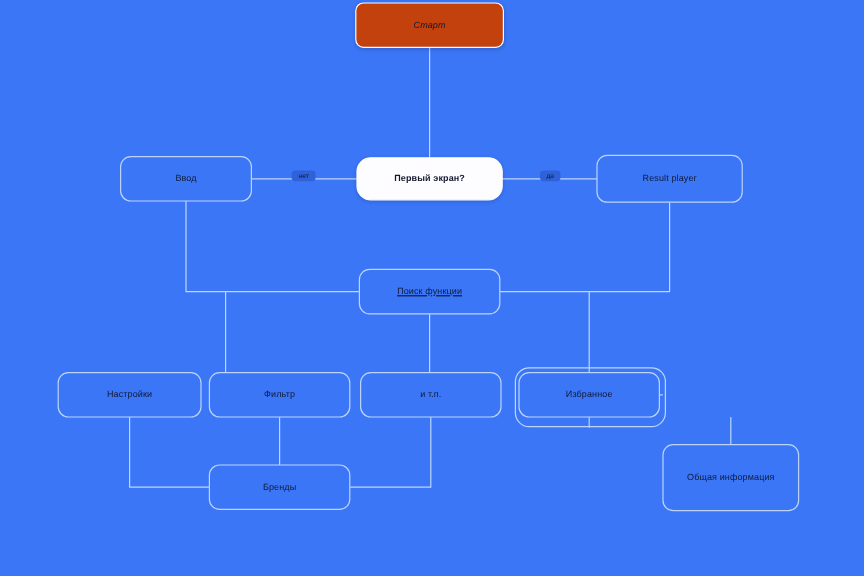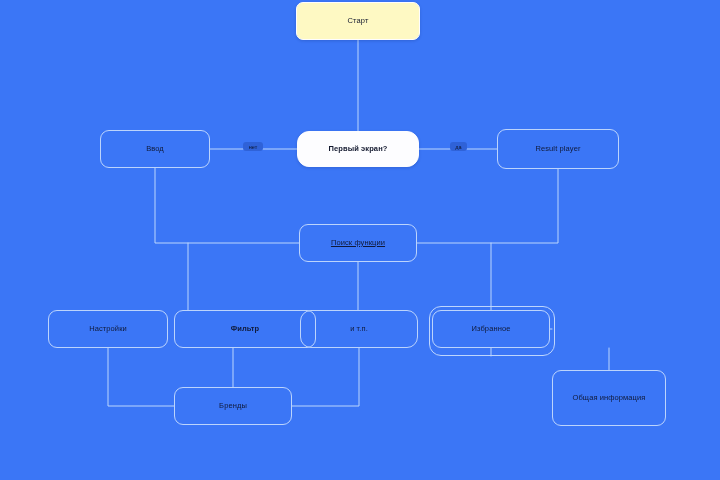--- a/index.html
+++ b/index.html
@@ -36,25 +36,26 @@
     border: 1px solid #a9c6fb;
     background: transparent;
     color: #101a3a;
     font-size: 7.5px;
     letter-spacing: .1px;
     line-height: 1.15;
     padding: 2px 5px;
     filter: blur(0.55px);
   }
   .node.root {
-    background: #fef9c3;
+    background: #c2410c;
     border-color: #fdfdff;
     border-radius: 7px;
     box-shadow: 0 1px 3px rgba(10, 30, 90, .20);
     color: #12182e;
+    font-style: italic;
   }
   .node.current {
     background: #fdfdff;
     border-color: #fdfdff;
     border-radius: 12px;
     box-shadow: 0 1px 3px rgba(10, 30, 90, .18);
     color: #12182e;
     font-weight: 600;
   }
   .node.ghost {
@@ -114,24 +115,24 @@
     </div>
     <div class="node ghost" style="left: 497px; top: 129px; width: 122px; height: 40px;">
       <span>Result player</span>
     </div>
     <div class="node ghost" style="left: 299px; top: 224px; width: 118px; height: 38px; text-decoration: underline;">
       <span>Поиск функции</span>
     </div>
     <div class="node ghost" style="left: 48px; top: 310px; width: 120px; height: 38px;">
       <span>Настройки</span>
     </div>
-    <div class="node ghost" style="left: 174px; top: 310px; width: 142px; height: 38px; font-weight: bold;">
+    <div class="node ghost" style="left: 174px; top: 310px; width: 118px; height: 38px;">
       <span>Фильтр</span>
     </div>
-    <div class="node ghost" style="left: 300px; top: 310px; width: 118px; height: 38px; border-radius: 11px;">
+    <div class="node ghost" style="left: 300px; top: 310px; width: 118px; height: 38px;">
       <span>и т.п.</span>
     </div>
     <div class="node ghost" style="left: 432px; top: 310px; width: 118px; height: 38px;">
       <span>Избранное</span>
     </div>
     <div class="node ghost" style="left: 552px; top: 370px; width: 114px; height: 56px;">
       <span>Общая информация</span>
     </div>
     <div class="node ghost" style="left: 174px; top: 387px; width: 118px; height: 38px;">
       <span>Бренды</span>

